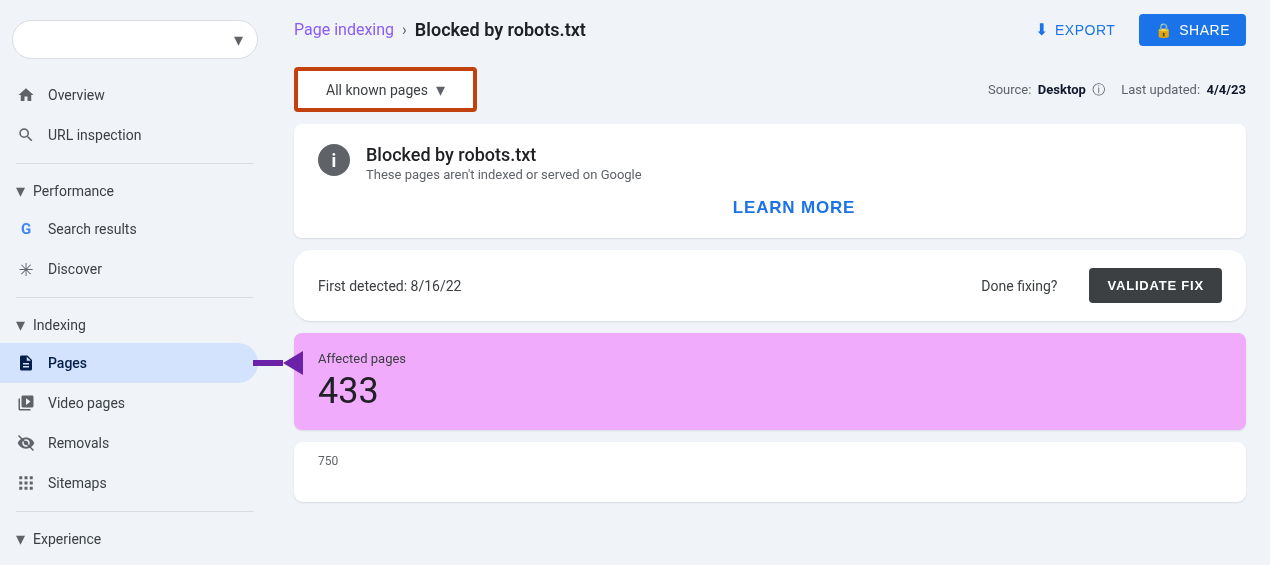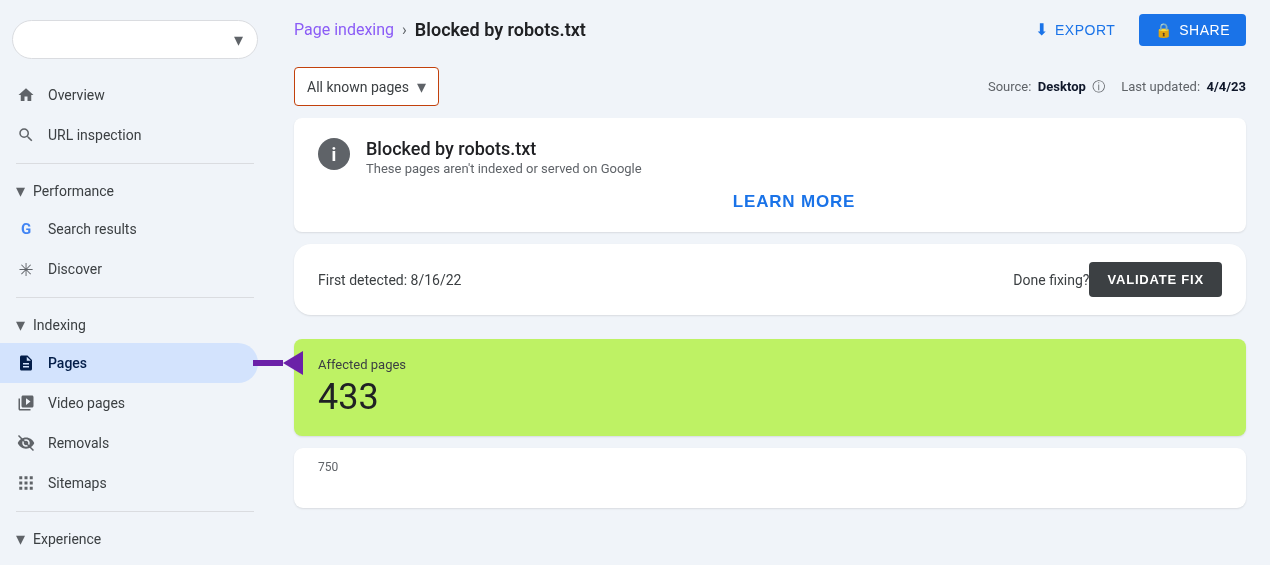--- a/index.html
+++ b/index.html
@@ -210,23 +210,23 @@
       align-items: center;
       justify-content: space-between;
       padding: 8px 24px 12px 24px;
     }
 
     .filter-dropdown {
       display: flex;
       align-items: center;
       gap: 8px;
       background: #fff;
-      border: 1px solid #c2410c;
+      border: 4px solid #c2410c;
       border-radius: 4px;
-      padding: 8px 12px;
+      padding: 8px 28px;
       cursor: pointer;
       font-size: 14px;
       color: #3c4043;
     }
 
     .filter-dropdown-arrow {
       color: #5f6368;
       font-size: 18px;
     }
 
@@ -304,21 +304,21 @@
     }
 
     .detection-text {
       font-size: 14px;
       color: #3c4043;
     }
 
     .detection-right {
       display: flex;
       align-items: center;
-      gap: 0;
+      gap: 32px;
       margin-left: 24px;
     }
 
     .done-fixing {
       font-size: 14px;
       color: #3c4043;
     }
 
     .validate-btn {
       background: #3c4043;
@@ -327,25 +327,24 @@
       font-size: 13px;
       font-weight: 600;
       cursor: pointer;
       padding: 10px 18px;
       border-radius: 4px;
       letter-spacing: 0.8px;
     }
 
     
     .affected-card {
-      background: #bef264;
+      background: #f0abfc;
       border-radius: 8px;
       padding: 18px 24px;
       box-shadow: 0 1px 2px rgba(0,0,0,0.1);
-      margin-top: 12px;
     }
 
     .affected-label {
       font-size: 13px;
       color: #3c4043;
       margin-bottom: 4px;
     }
 
     .affected-count {
       font-size: 36px;

